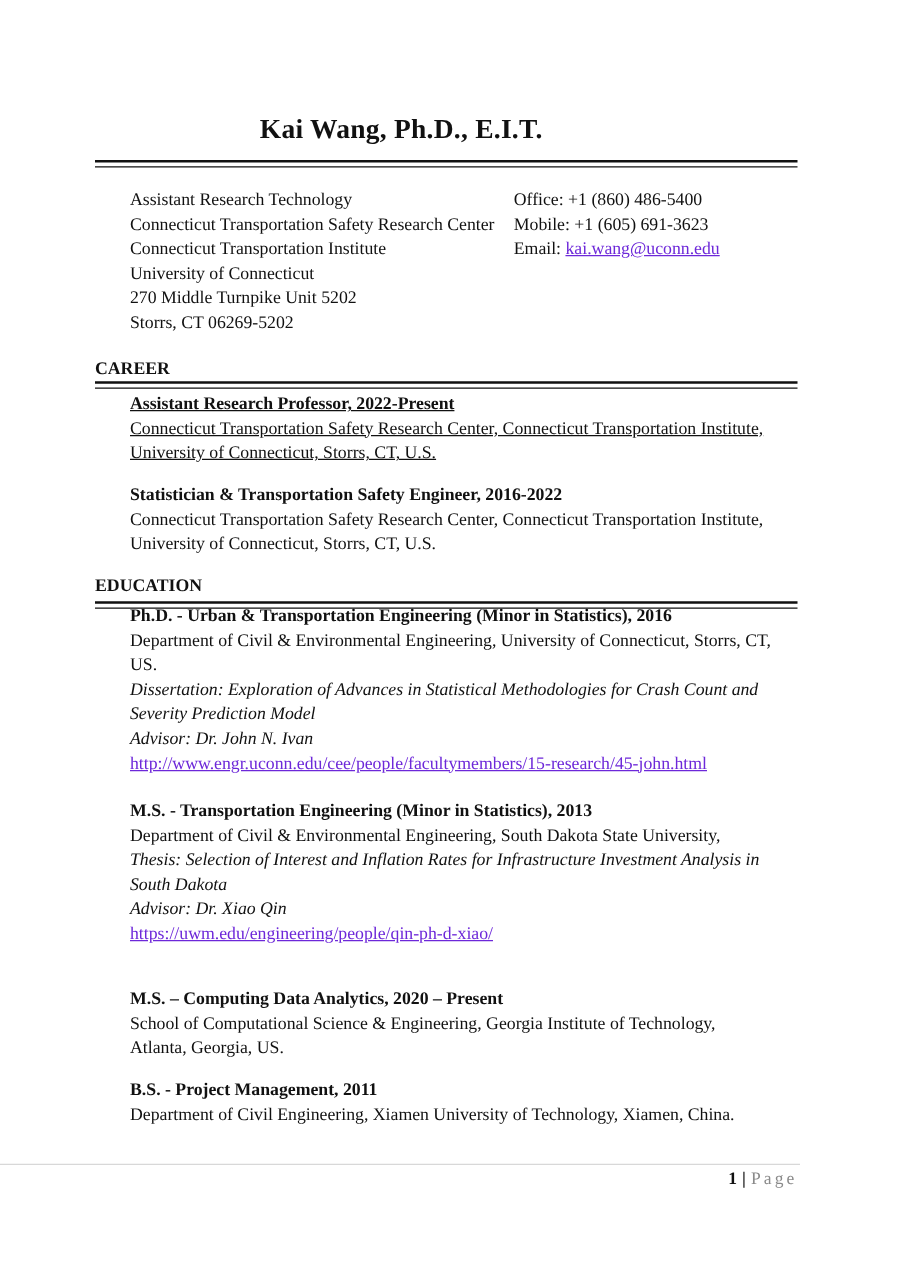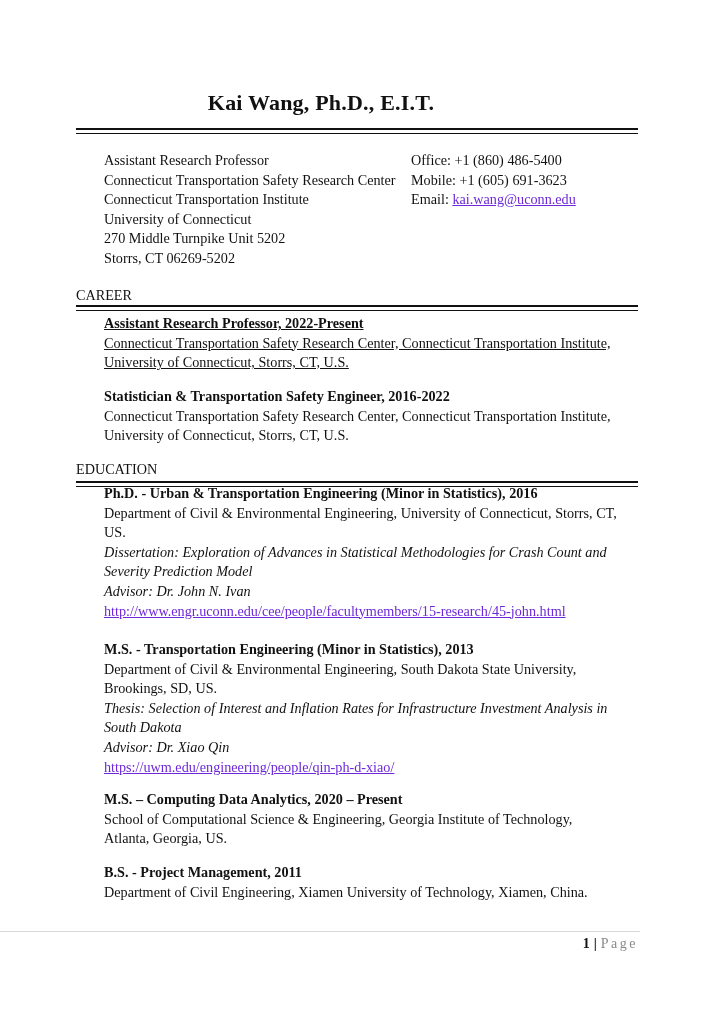--- a/index.html
+++ b/index.html
@@ -8,41 +8,41 @@
     .page { position: absolute; left: 0; top: 0; width: 724px; height: 1024px; }
     .title { position: absolute; left: 0; width: 642px; top: 90px; text-align: center;
       font-weight: bold; font-size: 22px; letter-spacing: 0.2px; }
     .double-rule { position: absolute; left: 76px; width: 562px; height: 6px;
       border-top: 2px solid #111; border-bottom: 1.5px solid #111; box-sizing: border-box; }
     .contact { position: absolute; font-size: 14.2px; line-height: 19.6px; }
     .contact div { white-space: nowrap; }
     .left-contact { left: 104px; top: 151px; }
     .right-contact { left: 411px; top: 151px; }
     a.link { color: #6d28d9; text-decoration: underline; margin-top: 16px; }
-    .section-heading { position: absolute; left: 76px; font-weight: normal; font-size: 14.2px; text-align: right; }
+    .section-heading { position: absolute; left: 76px; font-weight: bold; font-size: 14.2px; text-align: right; }
     .entry { position: absolute; left: 104px; width: 540px; font-size: 14.2px; line-height: 19.6px; }
     .entry .heading { font-weight: bold; }
     .entry .italic { font-style: italic; }
     .footer-rule { position: absolute; left: 0; top: 931px; width: 640px; height: 0;
       border-top: 1.5px solid #d8d8d8; }
     .footer { position: absolute; right: 86px; top: 936px; font-size: 14px; white-space: nowrap; }
     .footer .num { font-weight: bold; color: #111; }
     .footer .sep { font-weight: bold; color: #111; margin: 0 4px; }
     .footer .page-word { color: #8a8a8a; letter-spacing: 2.5px; }
   </style>
 </head>
 <body>
 
 <div class="page">
 
   <div class="title">Kai Wang, Ph.D., E.I.T.</div>
   <div class="double-rule" style="top:128px;"></div>
 
   <div class="contact left-contact">
-    <div>Assistant Research Professor</div>
+    <div>Assistant Research Technology</div>
     <div>Connecticut Transportation Safety Research Center</div>
     <div>Connecticut Transportation Institute</div>
     <div>University of Connecticut</div>
     <div>270 Middle Turnpike Unit 5202</div>
     <div>Storrs, CT 06269-5202</div>
   </div>
 
   <div class="contact right-contact">
     <div>Office: +1 (860) 486-5400</div>
     <div>Mobile: +1 (605) 691-3623</div>
@@ -73,21 +73,20 @@
     <div>US.</div>
     <div class="italic">Dissertation: Exploration of Advances in Statistical Methodologies for Crash Count and</div>
     <div class="italic">Severity Prediction Model</div>
     <div class="italic">Advisor: Dr. John N. Ivan</div>
     <div><a class="link">http://www.engr.uconn.edu/cee/people/facultymembers/15-research/45-john.html</a></div>
   </div>
 
   <div class="entry" style="top:640px;">
     <div class="heading">M.S. - Transportation Engineering (Minor in Statistics), 2013</div>
     <div>Department of Civil &amp; Environmental Engineering, South Dakota State University,</div>
-    <div>Brookings, SD, US.</div>
     <div class="italic">Thesis: Selection of Interest and Inflation Rates for Infrastructure Investment Analysis in</div>
     <div class="italic">South Dakota</div>
     <div class="italic">Advisor: Dr. Xiao Qin</div>
     <div><a class="link">https://uwm.edu/engineering/people/qin-ph-d-xiao/</a></div>
   </div>
 
   <div class="entry" style="top:790px;">
     <div class="heading">M.S. – Computing Data Analytics, 2020 – Present</div>
     <div>School of Computational Science &amp; Engineering, Georgia Institute of Technology,</div>
     <div>Atlanta, Georgia, US.</div>

